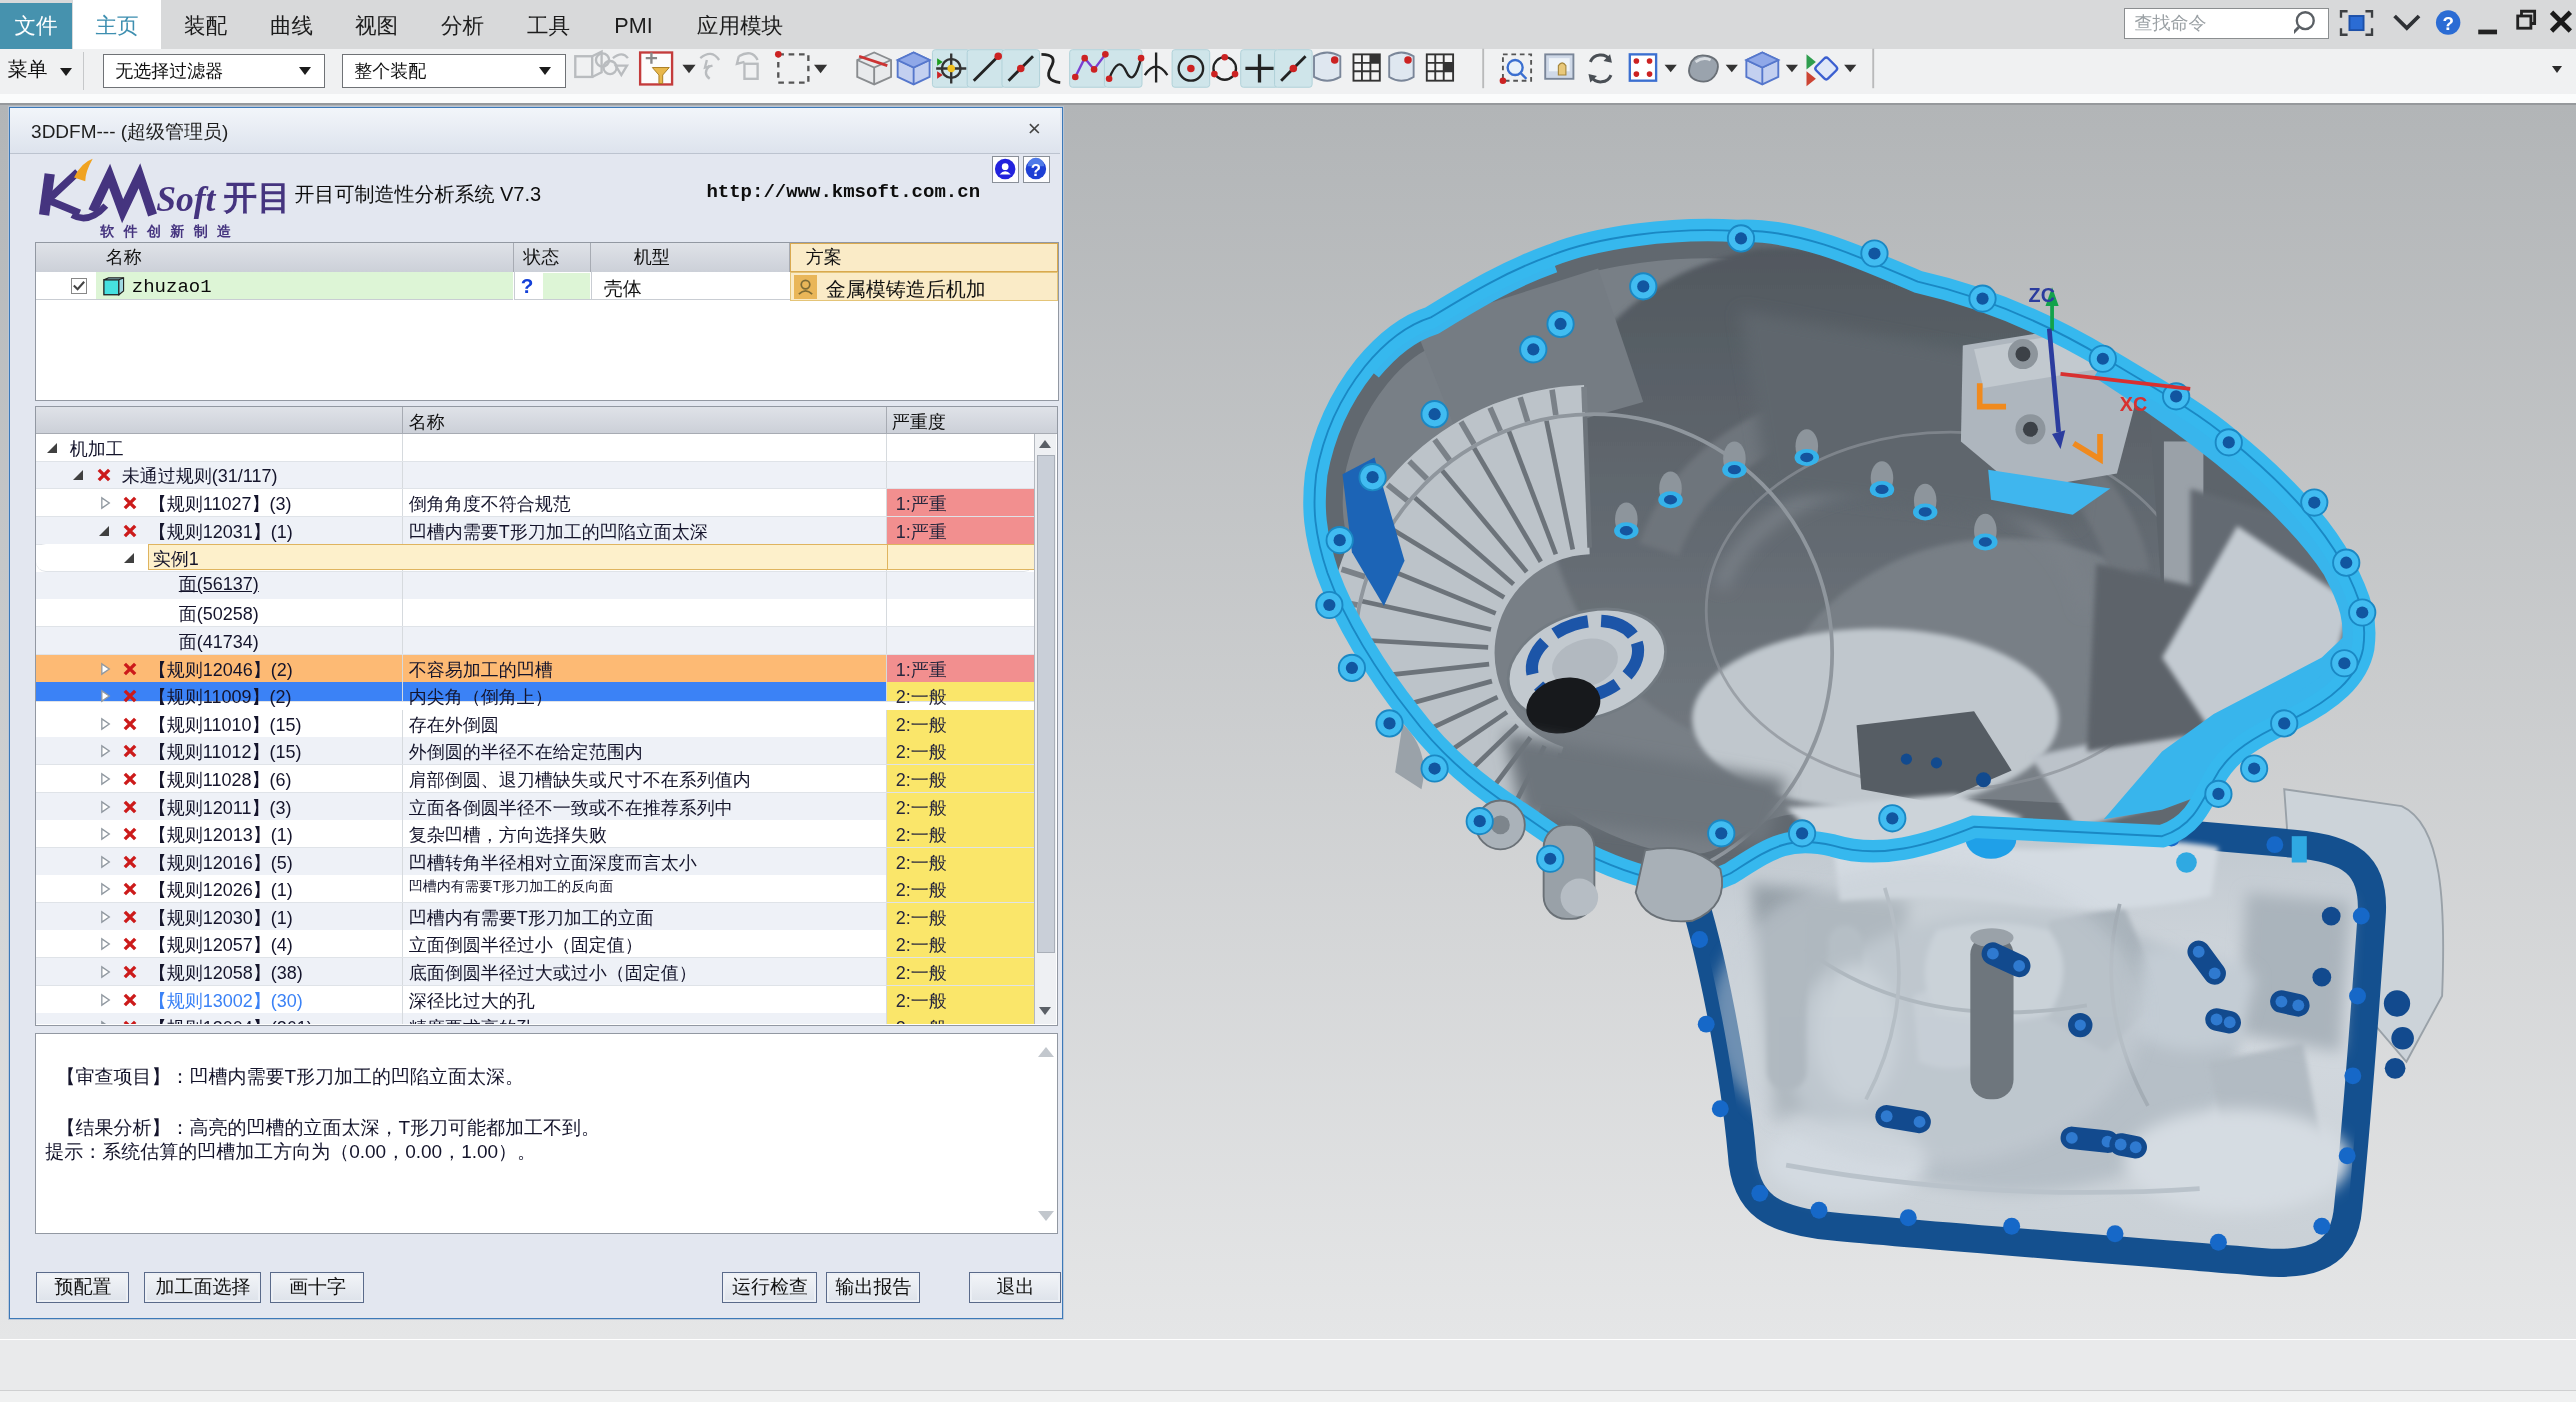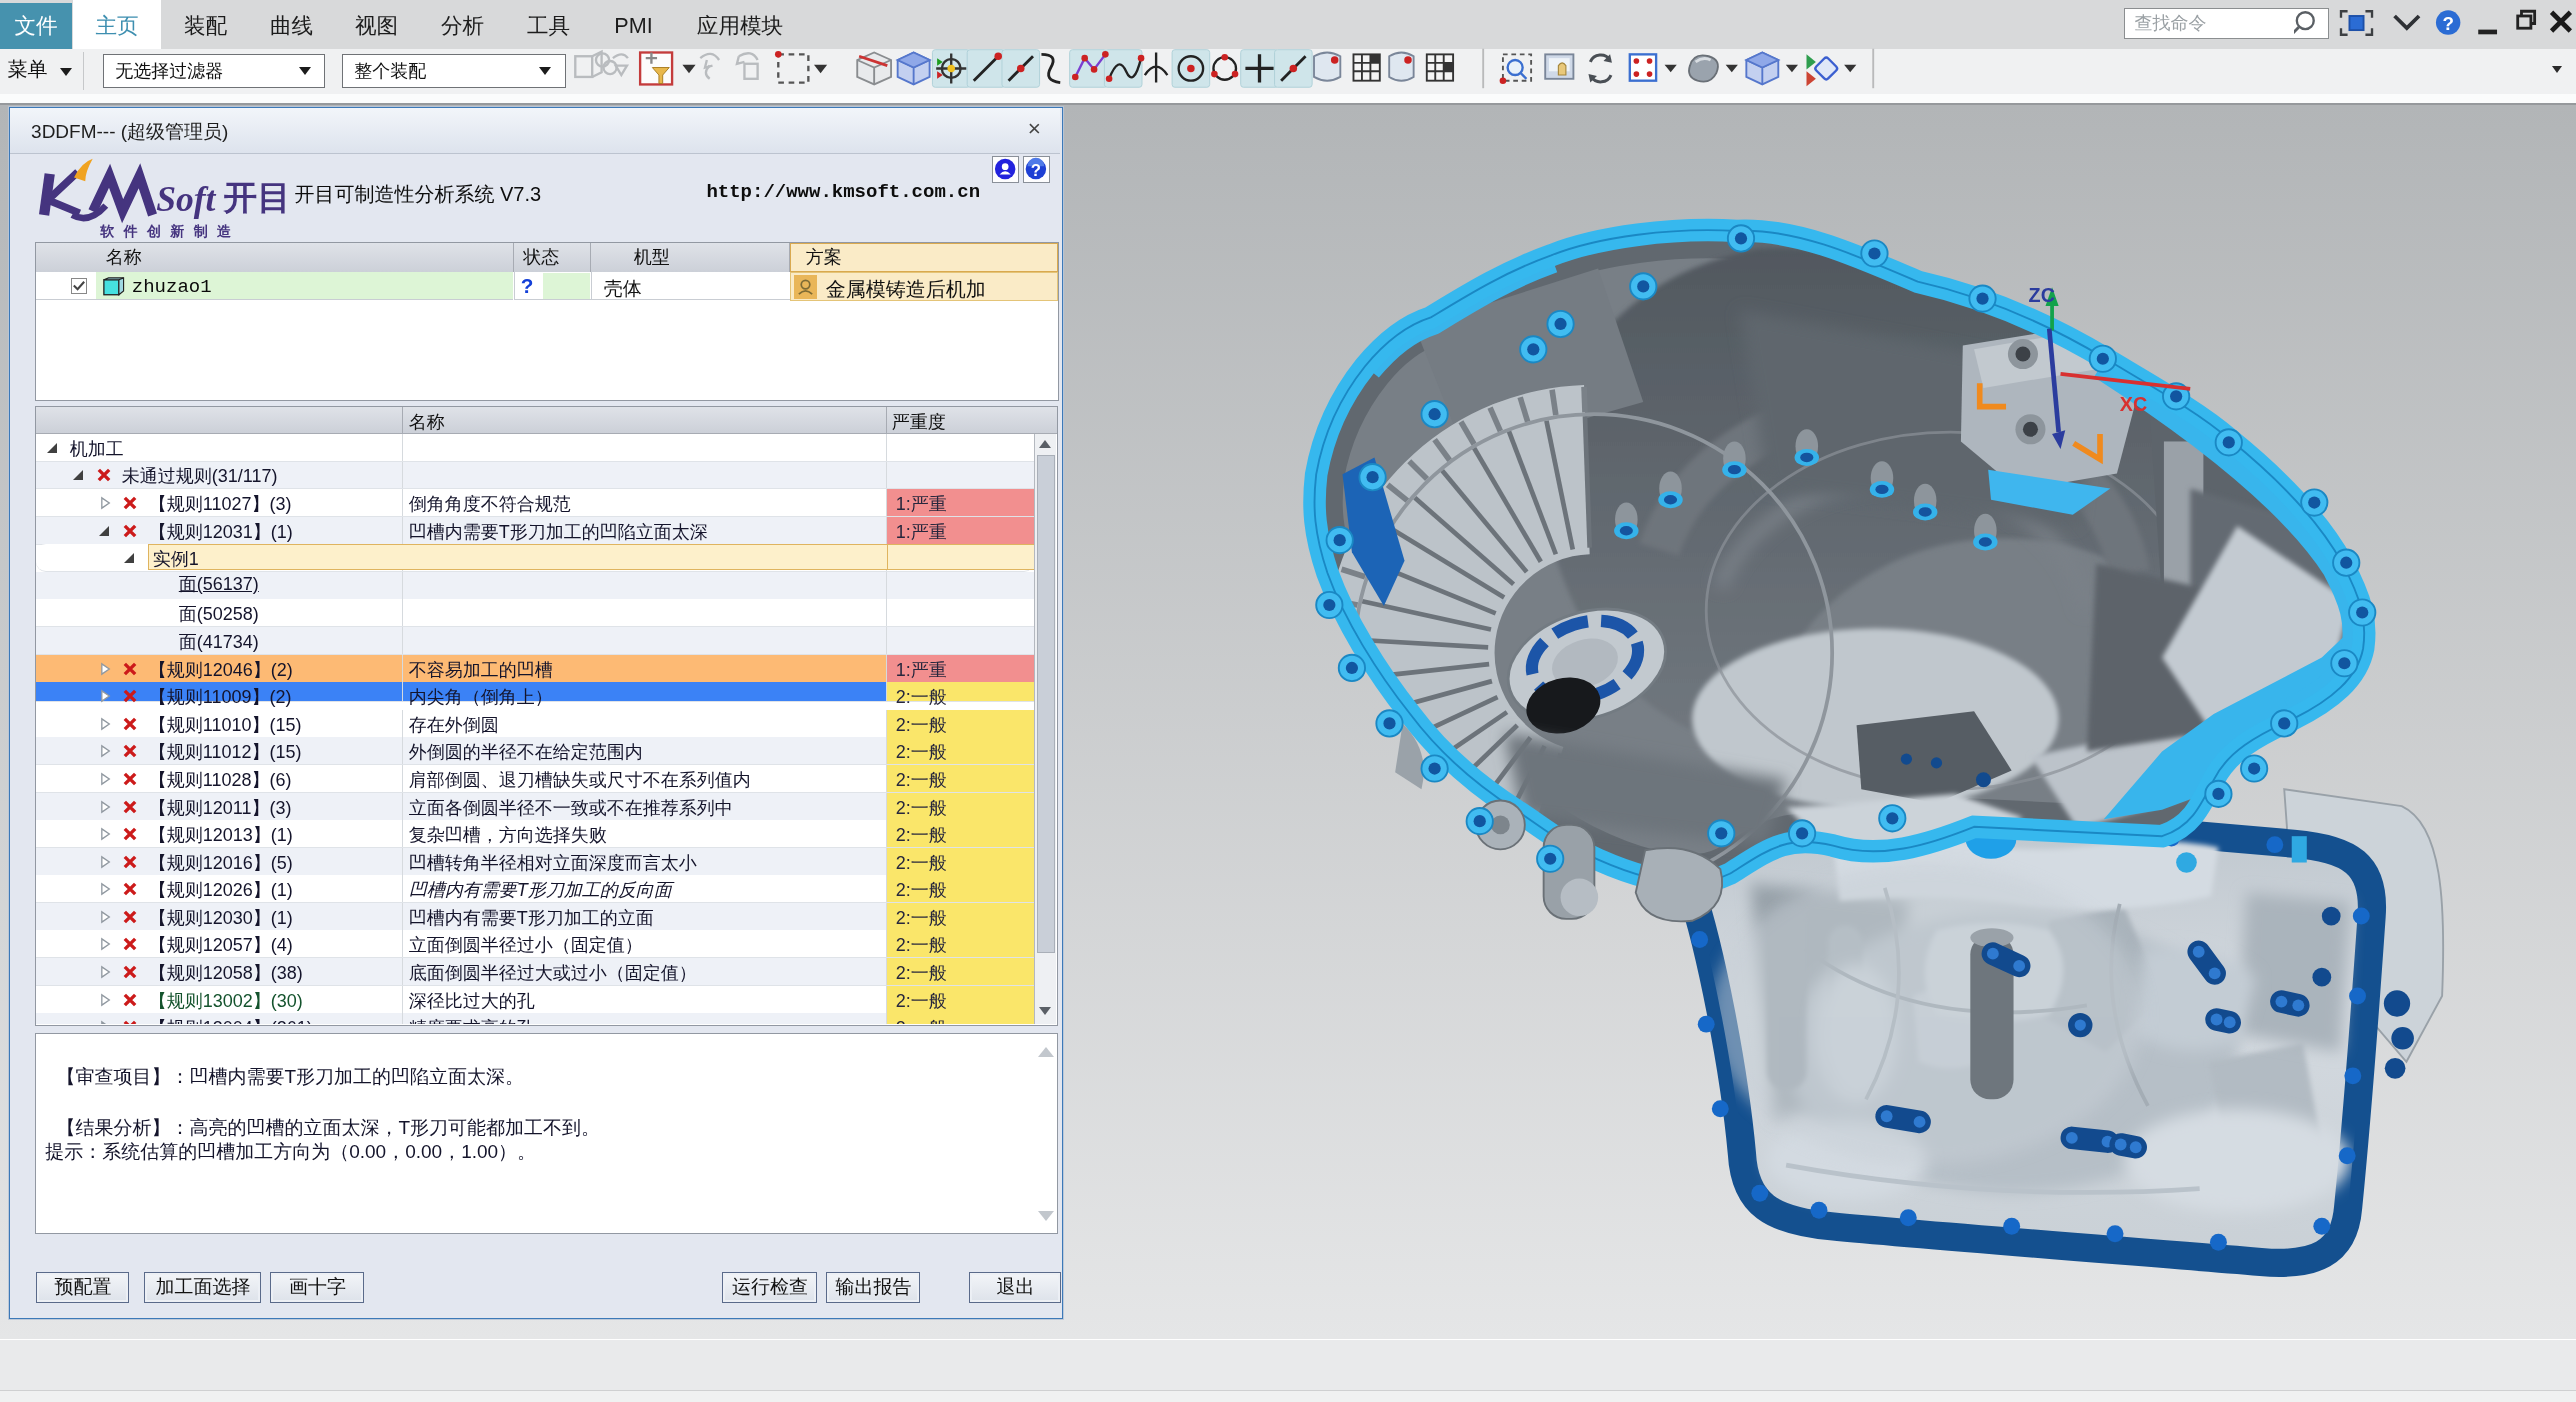--- a/index.html
+++ b/index.html
@@ -738,21 +738,21 @@
 <div class="abs" style="left:0;top:441px;width:998px;height:27.6px;background:#ffffff;border-bottom:0.9px solid #dfe3e8;">
 <div class="abs" style="left:366px;top:0;width:0.9px;height:100%;background:#d6dade;"></div>
 <div class="abs" style="left:850px;top:0;width:0.9px;height:100%;background:#d6dade;"></div>
 <svg class="abs" style="left:63px;top:6.6px;" width="12.2" height="14" viewBox="0 0 13 15">
             <path d="M3 2 L11 7.5 L3 13 Z" fill="#fff" stroke="#9098a0" stroke-width="1.4"></path>
           </svg>
 <svg class="abs" style="left:86px;top:5.6px;" width="16" height="16" viewBox="0 0 17 17">
             <path d="M3 3 L14 14 M14 3 L3 14" stroke="#CC1A1A" stroke-width="3.6"></path>
           </svg>
 <div class="abs" style="left:113px;top:2.8px;font-size:18px;color:#14142b;white-space:nowrap;">【规则12026】(1)</div>
-<div class="abs" style="left:373px;top:2.8px;font-size:18px;color:#14142b;white-space:nowrap;font-style:italic;">凹槽内有需要T形刀加工的反向面</div>
+<div class="abs" style="left:373px;top:2.8px;font-size:14px;color:#14142b;white-space:nowrap;">凹槽内有需要T形刀加工的反向面</div>
 <div class="abs" style="left:851px;top:0;width:148px;height:100%;background:#FAE66A;"></div>
           <div class="abs" style="left:860px;top:2.8px;font-size:18px;color:#27273d;">2:一般</div>
 </div>
 <div class="abs" style="left:0;top:469px;width:998px;height:27.6px;background:#eef1f7;border-bottom:0.9px solid #dfe3e8;">
 <div class="abs" style="left:366px;top:0;width:0.9px;height:100%;background:#d6dade;"></div>
 <div class="abs" style="left:850px;top:0;width:0.9px;height:100%;background:#d6dade;"></div>
 <svg class="abs" style="left:63px;top:6.6px;" width="12.2" height="14" viewBox="0 0 13 15">
             <path d="M3 2 L11 7.5 L3 13 Z" fill="#fff" stroke="#9098a0" stroke-width="1.4"></path>
           </svg>
 <svg class="abs" style="left:86px;top:5.6px;" width="16" height="16" viewBox="0 0 17 17">
@@ -793,21 +793,21 @@
 </div>
 <div class="abs" style="left:0;top:552px;width:998px;height:27.6px;background:#ffffff;border-bottom:0.9px solid #dfe3e8;">
 <div class="abs" style="left:366px;top:0;width:0.9px;height:100%;background:#d6dade;"></div>
 <div class="abs" style="left:850px;top:0;width:0.9px;height:100%;background:#d6dade;"></div>
 <svg class="abs" style="left:63px;top:6.6px;" width="12.2" height="14" viewBox="0 0 13 15">
             <path d="M3 2 L11 7.5 L3 13 Z" fill="#fff" stroke="#9098a0" stroke-width="1.4"></path>
           </svg>
 <svg class="abs" style="left:86px;top:5.6px;" width="16" height="16" viewBox="0 0 17 17">
             <path d="M3 3 L14 14 M14 3 L3 14" stroke="#CC1A1A" stroke-width="3.6"></path>
           </svg>
-<div class="abs" style="left:113px;top:2.8px;font-size:18px;color:#14532d;white-space:nowrap;">【规则13002】(30)</div>
+<div class="abs" style="left:113px;top:2.8px;font-size:18px;color:#3b82f6;white-space:nowrap;">【规则13002】(30)</div>
 <div class="abs" style="left:373px;top:2.8px;font-size:18px;color:#14142b;white-space:nowrap;">深径比过大的孔</div>
 <div class="abs" style="left:851px;top:0;width:148px;height:100%;background:#FAE66A;"></div>
           <div class="abs" style="left:860px;top:2.8px;font-size:18px;color:#27273d;">2:一般</div>
 </div>
 <div class="abs" style="left:0;top:579px;width:998px;height:27.6px;background:#eef1f7;border-bottom:0.9px solid #dfe3e8;">
 <div class="abs" style="left:366px;top:0;width:0.9px;height:100%;background:#d6dade;"></div>
 <div class="abs" style="left:850px;top:0;width:0.9px;height:100%;background:#d6dade;"></div>
 <svg class="abs" style="left:63px;top:6.6px;" width="12.2" height="14" viewBox="0 0 13 15">
             <path d="M3 2 L11 7.5 L3 13 Z" fill="#fff" stroke="#9098a0" stroke-width="1.4"></path>
           </svg>

